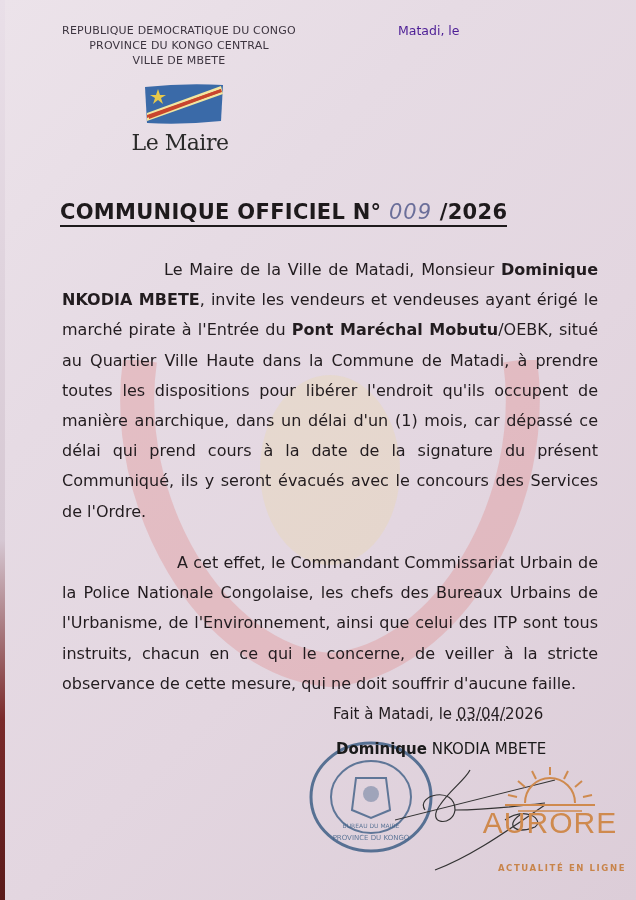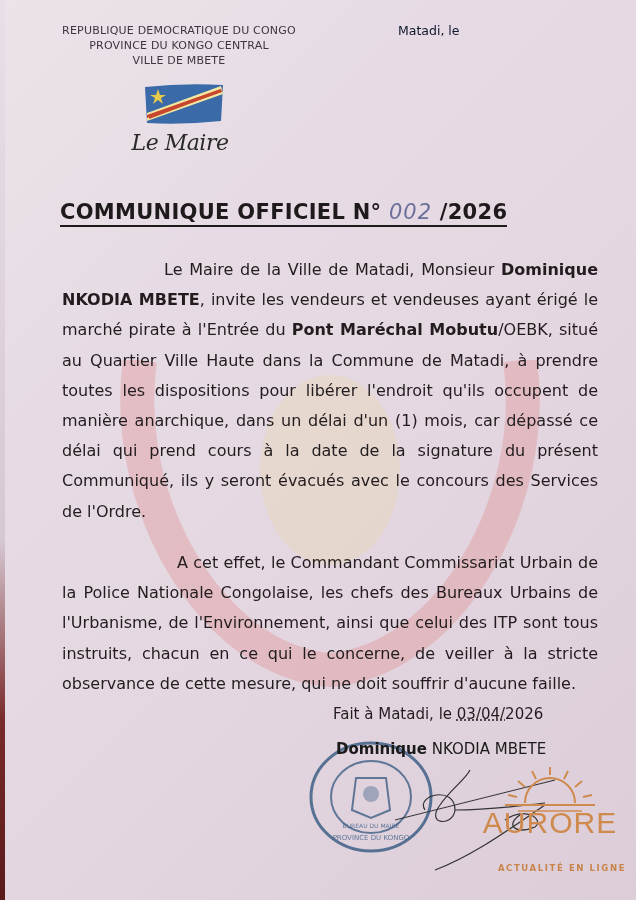--- a/index.html
+++ b/index.html
@@ -6,23 +6,23 @@
   body {
     width:636px; height:900px; overflow:hidden; position:relative;
     background: linear-gradient(135deg, #ece3ea 0%, #e6dbe4 30%, #e3d6e0 60%, #dccdd8 100%);
     font-family: "DejaVu Sans", sans-serif;
     color:#2a2226;
   }
   .edge-left { position:absolute; left:0; top:0; width:5px; height:900px; background:linear-gradient(180deg,#e9dfe8 0%, #d6c8d3 60%, #7a2a2a 80%, #5a1a1a 100%); }
   .watermark { position:absolute; left:100px; top:360px; width:460px; height:340px; pointer-events:none; }
   .header-left { position:absolute; left:48px; top:23px; width:262px; text-align:center; font-size:11px; line-height:15px; color:#3d3540; letter-spacing:0.2px; }
   .header-left .line { display:block; }
-  .date-header { position:absolute; left:398px; top:23px; font-size:12.5px; color:#0f172a; }
+  .date-header { position:absolute; left:398px; top:23px; font-size:12.5px; color:#4c1d95; }
   .flag { position:absolute; left:143px; top:83px; width:82px; height:42px; }
-  .maire { position:absolute; left:125px; top:130px; width:110px; text-align:center; font-family:"DejaVu Serif", serif; font-style:italic; font-size:22px; color:#2a2a2a; letter-spacing:-0.5px; }
+  .maire { position:absolute; left:125px; top:130px; width:110px; text-align:center; font-family:"DejaVu Serif", serif; font-size:22px; color:#2a2a2a; letter-spacing:-0.5px; }
   .title { position:absolute; left:60px; top:200px; font-size:21px; font-weight:bold; color:#1e1a1c; letter-spacing:0.3px; white-space:nowrap; border-bottom:2px solid #1e1a1c; padding-bottom:1px; }
   .title .num { font-weight:normal; font-style:italic; color:#6b6f9a; font-family:"DejaVu Sans", sans-serif; letter-spacing:1px; }
   .body { position:absolute; left:62px; width:536px; font-size:16px; line-height:30.2px; color:#221c1f; text-align:justify; }
   .p1 { top:255px; text-indent:102px; }
   .p2 { top:548px; text-indent:115px; }
   .body b { font-weight:bold; }
   .fait { position:absolute; left:333px; top:705px; font-size:15px; color:#221c1f; }
   .fait .hand { text-decoration:underline dotted; }
   .signer { position:absolute; left:336px; top:740px; font-size:15px; color:#1a1a1a; z-index:3; }
   .signer .first { font-weight:bold; }
@@ -56,21 +56,21 @@
   <path d="M4 38 L 4 30 L 78 3 L 80 11 Z" fill="#f2e6a0"></path>
   <path d="M4 35 L 4 32 L 78 6 L 79 9 Z" fill="#c8452e"></path>
   <path d="M6 36 L 78 9 L 78 6 L 6 32 Z" fill="#c8452e"></path>
   <polygon points="15,6 17,12 23,12 18,15 20,21 15,17 10,21 12,15 7,12 13,12" fill="#e9c94a"></polygon>
 </svg>
 
 <div class="maire">Le Maire</div>
 
 <div class="title">
   <span>COMMUNIQUE OFFICIEL N°</span>
-  <span class="num">002</span>
+  <span class="num">009</span>
   <span>/2026</span>
 </div>
 
 <div class="body p1"><span>Le Maire de la Ville de Matadi, Monsieur </span><b>Dominique NKODIA MBETE</b><span>, invite les vendeurs et vendeuses ayant érigé le marché pirate à l'Entrée du </span><b>Pont Maréchal Mobutu</b><span>/OEBK, situé au Quartier Ville Haute dans la Commune de Matadi, à prendre toutes les dispositions pour libérer l'endroit qu'ils occupent de manière anarchique, dans un délai d'un (1) mois, car dépassé ce délai qui prend cours à la date de la signature du présent Communiqué, ils y seront évacués avec le concours des Services de l'Ordre.</span></div>
 
 <div class="body p2">A cet effet, le Commandant Commissariat Urbain de la Police Nationale Congolaise, les chefs des Bureaux Urbains de l'Urbanisme, de l'Environnement, ainsi que celui des ITP sont tous instruits, chacun en ce qui le concerne, de veiller à la stricte observance de cette mesure, qui ne doit souffrir d'aucune faille.</div>
 
 <div class="fait">
   <span>Fait à Matadi, le </span><span class="hand">03/04/</span><span>2026</span>
 </div>

